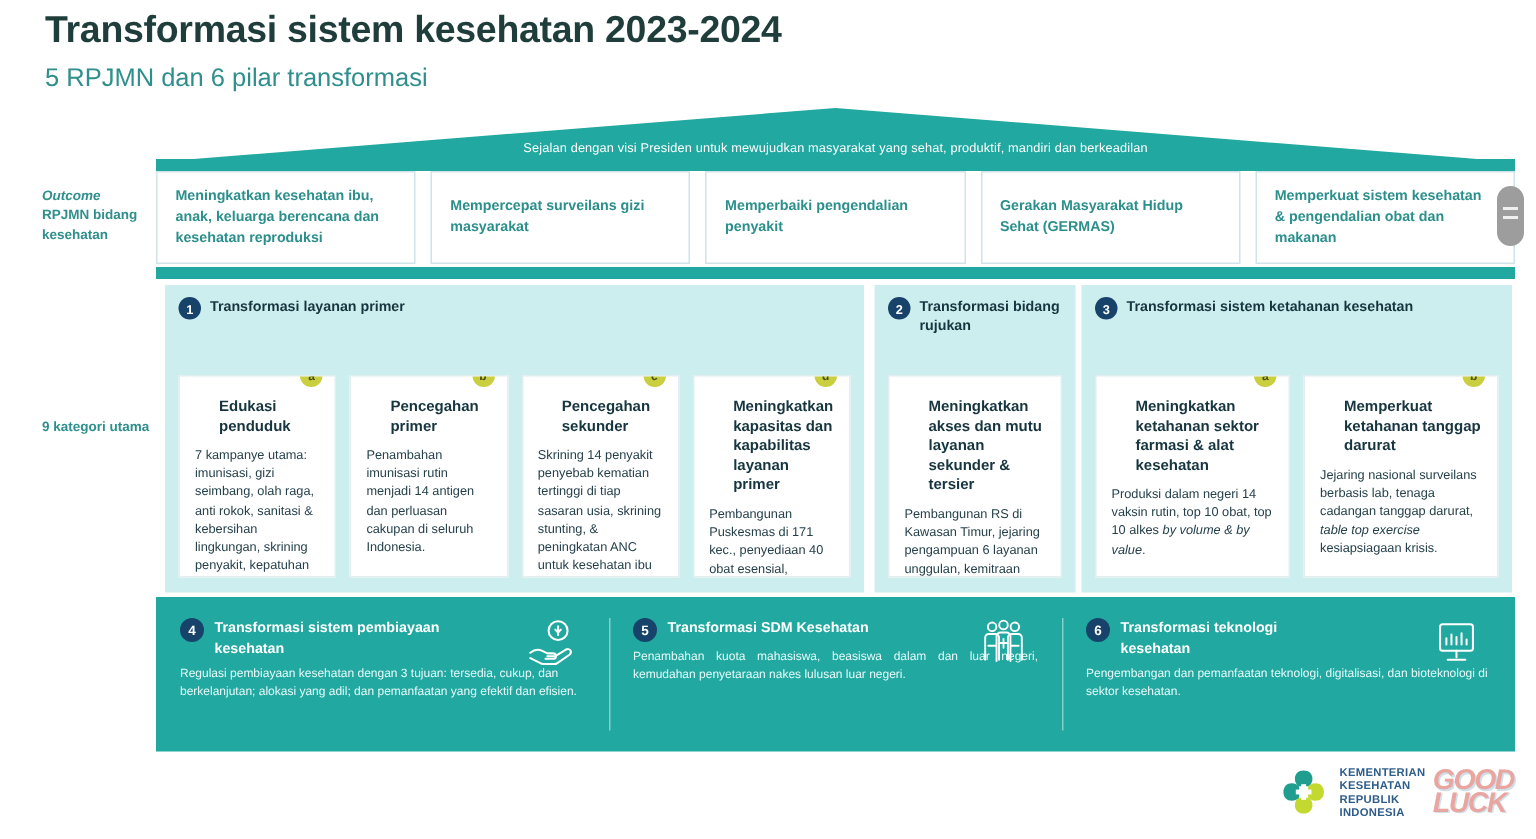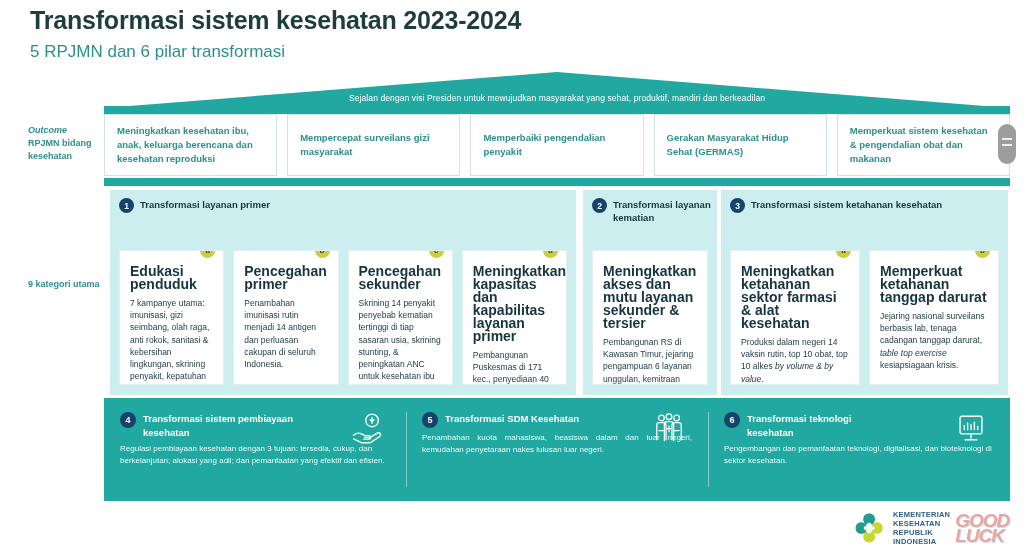--- a/index.html
+++ b/index.html
@@ -96,21 +96,21 @@
   }
   .cards{
     position:absolute;left:9px;right:9px;top:60px;display:flex;gap:9px;
   }
   .card{
     position:relative;background:#ffffff;border:1px solid #e2eef0;
     box-sizing:border-box;padding:14px 10px 8px 10px;
     height:135px;overflow:hidden;
   }
   .card h4{
-    margin:0 0 6px 0;font-size:14px;line-height:13px;
+    margin:0 0 6px 16px;font-size:10px;line-height:13px;
     font-weight:bold;color:#16353f;
   }
   .card p{
     margin:0;font-size:8.5px;line-height:12.2px;color:#25404a;
   }
   .card p i{font-style:italic;}
   .badge{
     position:absolute;top:-8px;right:8px;width:15px;height:15px;border-radius:50%;
     background:#c9cf3f;color:#4b4f12;font-size:8px;font-weight:bold;
     display:flex;align-items:center;justify-content:center;
@@ -215,21 +215,21 @@
         <div class="badge">d</div>
         <h4>Meningkatkan kapasitas dan kapabilitas layanan primer</h4>
         <p>Pembangunan Puskesmas di 171 kec., penyediaan 40 obat esensial, pemenuhan SDM kesehatan primer</p>
       </div>
     </div>
   </div>
 
   <div class="pill-col p2">
     <div class="pill-head">
       <div class="num">2</div>
-      <div class="pill-head-txt">Transformasi layanan kematian</div>
+      <div class="pill-head-txt">Transformasi bidang rujukan</div>
     </div>
     <div class="cards">
       <div class="card" style="width:116px">
         <h4>Meningkatkan  akses dan  mutu layanan sekunder &amp; tersier</h4>
         <p><span>Pembangunan RS di Kawasan Timur, jejaring pengampuan 6 layanan unggulan, kemitraan dengan </span><i>world's top healthcare centers</i><span>.</span></p>
       </div>
     </div>
   </div>
 
   <div class="pill-col p3">

